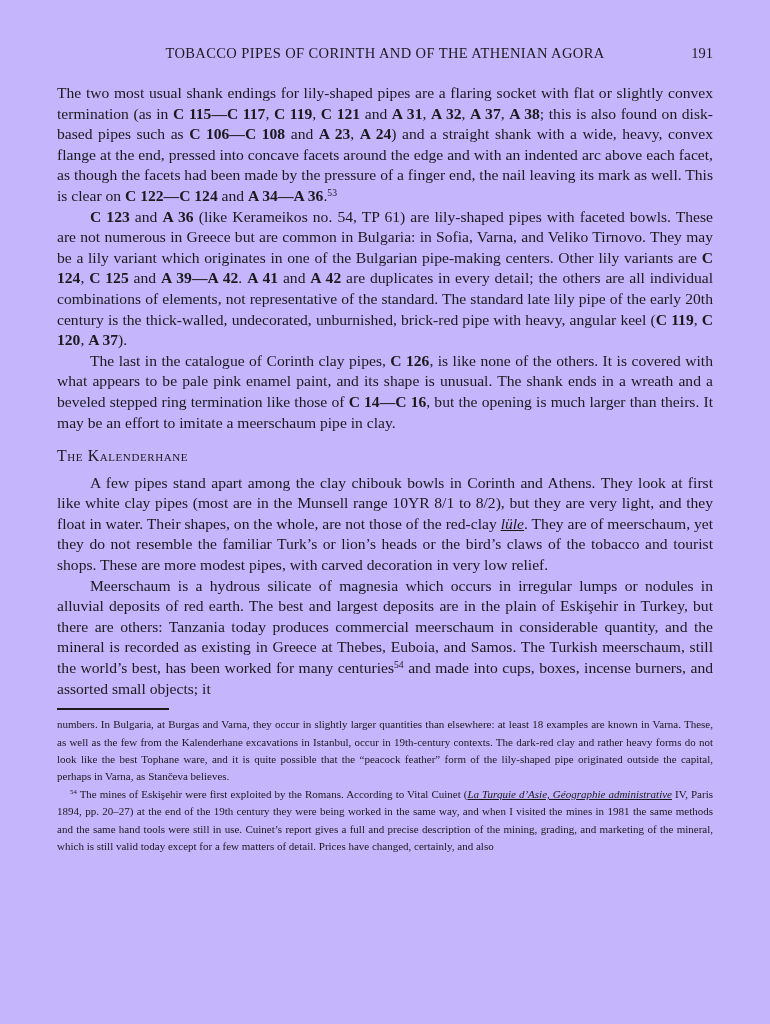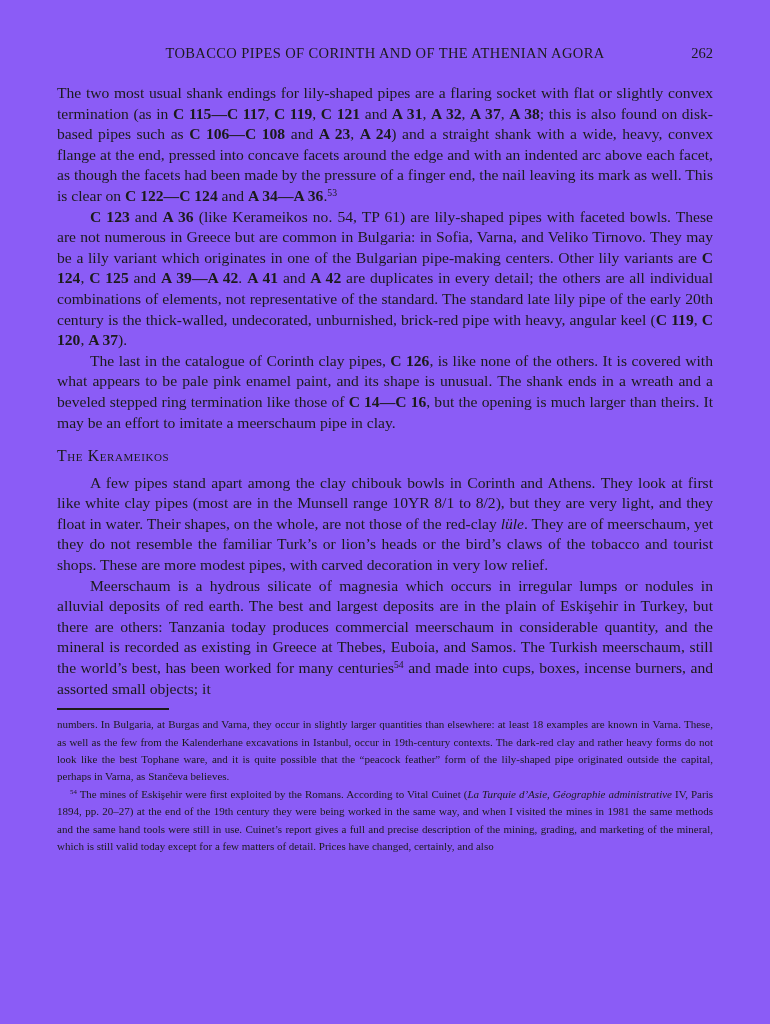--- a/index.html
+++ b/index.html
@@ -1,21 +1,21 @@
 <!DOCTYPE html>
 <html><head>
 <meta charset="utf-8">
 <style>
   html, body { margin: 0; padding: 0; background: #e8e8e8; }
   .page {
     position: relative;
     width: 770px;
     height: 1024px;
     margin: 0 auto;
-    background: #8b5cf6;
+    background: #c4b5fd;
     color: #1b1b1b;
     font-family: "Liberation Serif", "DejaVu Serif", serif;
     box-sizing: border-box;
     padding: 44px 57px 0 57px;
     overflow: hidden;
   }
   .running-head {
     position: relative;
     text-align: center;
     font-size: 14.5px;
@@ -54,44 +54,44 @@
     text-align: justify;
   }
   .fn-rule {
     width: 112px;
     border-top: 2px solid #1b1b1b;
     margin: 0 0 6px 0;
   }
   .fn { margin: 0; text-indent: 13px; }
   .fn.no-indent { text-indent: 0; }
   .b { font-weight: bold; }
-  .i { font-style: italic; }
+  .i { font-style: italic; text-decoration: underline; }
   sup.mark {
     font-size: 0.62em;
     line-height: 0;
     vertical-align: baseline;
     position: relative;
     top: -0.5em;
   }
 </style>
 </head>
 <body>
 
 <div class="page">
 
   <header class="running-head">
     <span>TOBACCO PIPES OF CORINTH AND OF THE ATHENIAN AGORA</span>
-    <span class="page-number">262</span>
+    <span class="page-number">191</span>
   </header>
 
   <main class="body-text">
     <p class="para no-indent"><span>The two most usual shank endings for lily-shaped pipes are a flaring socket with flat or slightly convex termination (as in </span><span class="b">C 115—C 117</span><span>, </span><span class="b">C 119</span><span>, </span><span class="b">C 121</span><span> and </span><span class="b">A 31</span><span>, </span><span class="b">A 32</span><span>, </span><span class="b">A 37</span><span>, </span><span class="b">A 38</span><span>; this is also found on disk-based pipes such as </span><span class="b">C 106—C 108</span><span> and </span><span class="b">A 23</span><span>, </span><span class="b">A 24</span><span>) and a straight shank with a wide, heavy, convex flange at the end, pressed into concave facets around the edge and with an indented arc above each facet, as though the facets had been made by the pressure of a finger end, the nail leaving its mark as well. This is clear on </span><span class="b">C 122—C 124</span><span> and </span><span class="b">A 34—A 36</span><span>.</span><sup class="mark">53</sup></p>
     <p class="para"><span class="b">C 123</span><span> and </span><span class="b">A 36</span><span> (like Kerameikos no. 54, TP 61) are lily-shaped pipes with faceted bowls. These are not numerous in Greece but are common in Bulgaria: in Sofia, Varna, and Veliko Tirnovo. They may be a lily variant which originates in one of the Bulgarian pipe-making centers. Other lily variants are </span><span class="b">C 124</span><span>, </span><span class="b">C 125</span><span> and </span><span class="b">A 39—A 42</span><span>. </span><span class="b">A 41</span><span> and </span><span class="b">A 42</span><span> are duplicates in every detail; the others are all individual combinations of elements, not representative of the standard. The standard late lily pipe of the early 20th century is the thick-walled, undecorated, unburnished, brick-red pipe with heavy, angular keel (</span><span class="b">C 119</span><span>, </span><span class="b">C 120</span><span>, </span><span class="b">A 37</span><span>).</span></p>
     <p class="para"><span>The last in the catalogue of Corinth clay pipes, </span><span class="b">C 126</span><span>, is like none of the others. It is covered with what appears to be pale pink enamel paint, and its shape is unusual. The shank ends in a wreath and a beveled stepped ring termination like those of </span><span class="b">C 14—C 16</span><span>, but the opening is much larger than theirs. It may be an effort to imitate a meerschaum pipe in clay.</span></p>
-    <h2 class="section-heading">The Kerameikos</h2>
+    <h2 class="section-heading">The Kalenderhane</h2>
     <p class="para"><span>A few pipes stand apart among the clay chibouk bowls in Corinth and Athens. They look at first like white clay pipes (most are in the Munsell range 10YR 8/1 to 8/2), but they are very light, and they float in water. Their shapes, on the whole, are not those of the red-clay </span><span class="i">lüle</span><span>. They are of meerschaum, yet they do not resemble the familiar Turk’s or lion’s heads or the bird’s claws of the tobacco and tourist shops. These are more modest pipes, with carved decoration in very low relief.</span></p>
     <p class="para"><span>Meerschaum is a hydrous silicate of magnesia which occurs in irregular lumps or nodules in alluvial deposits of red earth. The best and largest deposits are in the plain of Eskişehir in Turkey, but there are others: Tanzania today produces commercial meerschaum in considerable quantity, and the mineral is recorded as existing in Greece at Thebes, Euboia, and Samos. The Turkish meerschaum, still the world’s best, has been worked for many centuries</span><sup class="mark">54</sup><span> and made into cups, boxes, incense burners, and assorted small objects; it</span></p>
   </main>
 
   <footer class="footnotes">
     <div class="fn-rule"></div>
     <p class="fn no-indent"><span>numbers. In Bulgaria, at Burgas and Varna, they occur in slightly larger quantities than elsewhere: at least 18 examples are known in Varna. These, as well as the few from the Kalenderhane excavations in Istanbul, occur in 19th-century contexts. The dark-red clay and rather heavy forms do not look like the best Tophane ware, and it is quite possible that the “peacock feather” form of the lily-shaped pipe originated outside the capital, perhaps in Varna, as Stančeva believes.</span></p>
     <p class="fn"><sup class="mark">54</sup><span> The mines of Eskişehir were first exploited by the Romans. According to Vital Cuinet (</span><span class="i">La Turquie d’Asie, Géographie administrative</span><span> IV, Paris 1894, pp. 20–27) at the end of the 19th century they were being worked in the same way, and when I visited the mines in 1981 the same methods and the same hand tools were still in use. Cuinet’s report gives a full and precise description of the mining, grading, and marketing of the mineral, which is still valid today except for a few matters of detail. Prices have changed, certainly, and also</span></p>
   </footer>
 

